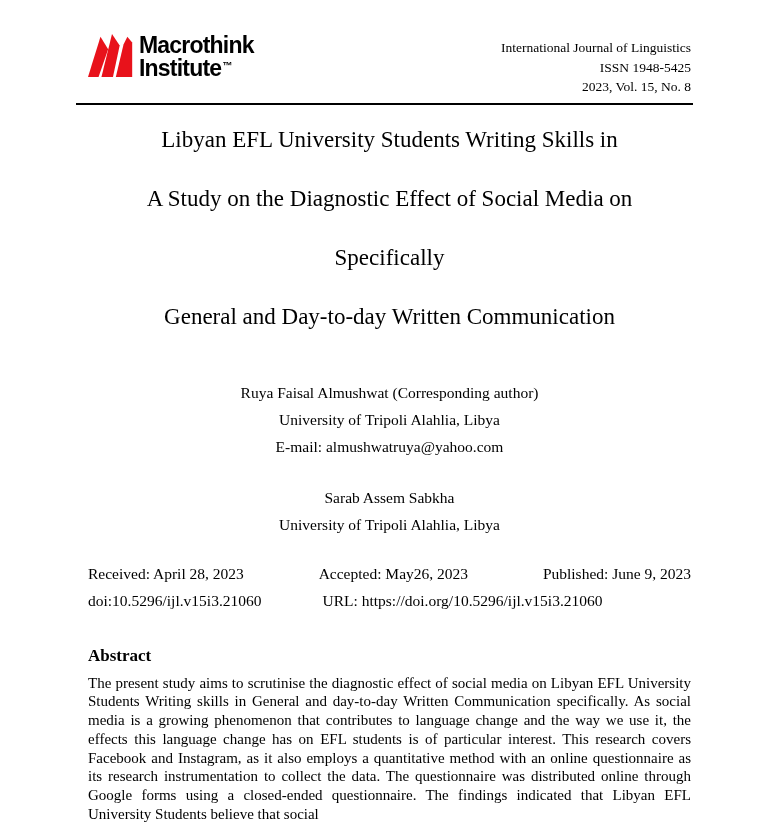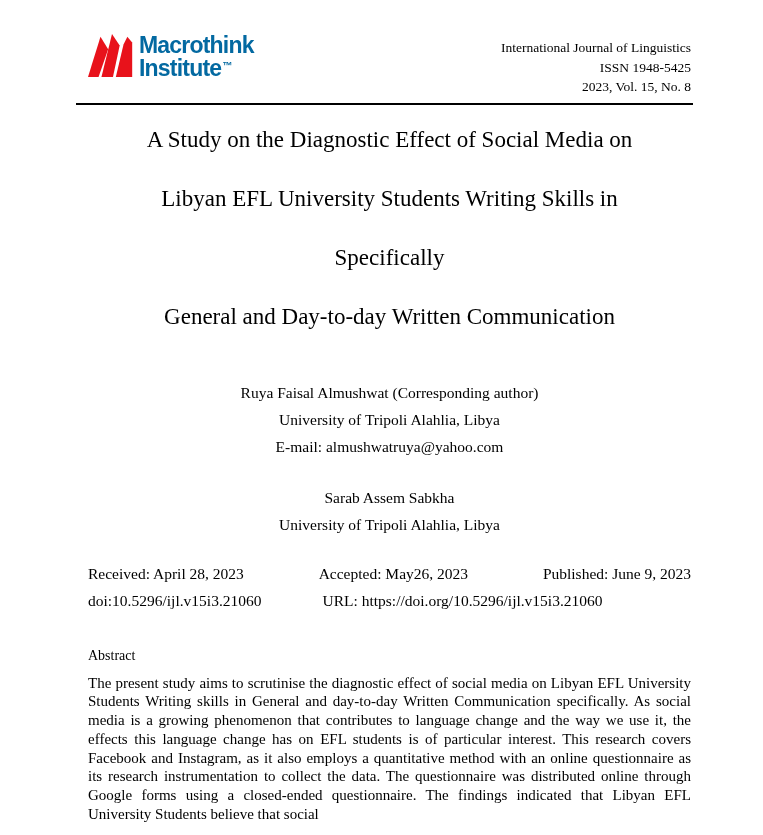--- a/index.html
+++ b/index.html
@@ -16,21 +16,21 @@
   .header { display:flex; justify-content:space-between; align-items:flex-start; }
   .logo { display:flex; align-items:flex-start; gap:3px; }
   .logo-m { width:48px; height:45px; flex:0 0 auto; }
   .logo-m polygon { fill:#e8121b; }
   .logo-text {
     font-family:"Liberation Sans", sans-serif;
     font-weight:bold;
     font-size:23px;
     line-height:20.5px;
     letter-spacing:-0.8px;
-    color:#0369a1;
+    color:#000000;
     padding-top:2px;
     white-space:nowrap;
   }
   .tm { font-size:10px; vertical-align:7px; letter-spacing:0; margin-left:1px; }
   .header-right { text-align:right; font-size:13.5px; line-height:19.5px; padding-top:5px; }
   .journal-name { font-weight:normal; }
 
   .rule { border-bottom:2.5px solid #000; margin:6px 0 0 -12px; width:calc(100% + 14px); }
 
   
@@ -41,21 +41,21 @@
   .authors { margin-top:33px; text-align:center; font-size:15.5px; line-height:27px; }
   .author-block + .author-block { margin-top:24px; }
 
   
   .meta { margin-top:26px; font-size:15.5px; }
   .meta-row1 { display:flex; justify-content:space-between; line-height:20px;align-items:center; }
   .meta-row2 { display:flex; line-height:20px; margin-top:7px; }
   .meta-url { margin-left:61px; }
 
   
-  .abstract-heading { margin-top:34px; font-weight:normal; font-size:14px; line-height:21px; }
+  .abstract-heading { margin-top:34px; font-weight:bold; font-size:17px; line-height:21px; }
   .abstract-text { margin-top:8px; font-size:15px; line-height:18.8px; text-align:justify; }
 </style>
 </head>
 <body>
 
 <div class="page">
 
   <div class="header">
     <div class="logo">
       <svg class="logo-m" viewBox="0 0 50 45" aria-hidden="true">
@@ -71,22 +71,22 @@
     <div class="header-right">
       <div class="journal-name">International Journal of Linguistics</div>
       <div>ISSN 1948-5425</div>
       <div>2023, Vol. 15, No. 8</div>
     </div>
   </div>
 
   <div class="rule"></div>
 
   <div class="title-block">
+    <div class="title-line">Libyan EFL University Students Writing Skills in</div>
     <div class="title-line">A Study on the Diagnostic Effect of Social Media on</div>
-    <div class="title-line">Libyan EFL University Students Writing Skills in</div>
     <div class="title-line">Specifically</div>
     <div class="title-line">General and Day-to-day Written Communication</div>
   </div>
 
   <div class="authors">
     <div class="author-block">
       <div>Ruya Faisal Almushwat (Corresponding author)</div>
       <div>University of Tripoli Alahlia, Libya</div>
       <div>E-mail: almushwatruya@yahoo.com</div>
     </div>

